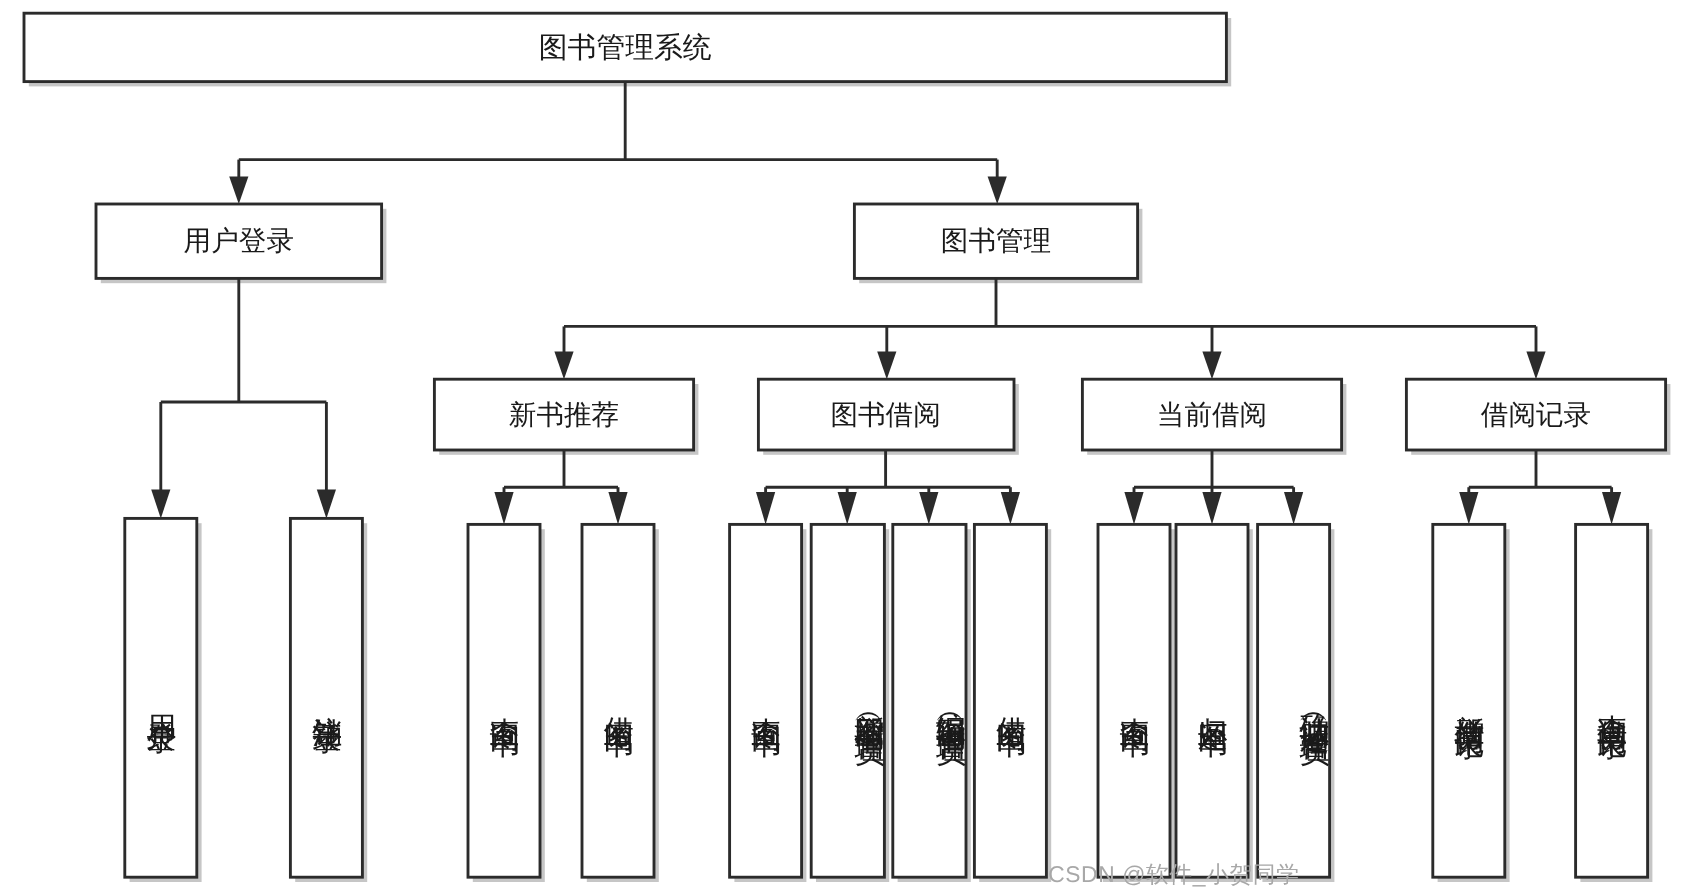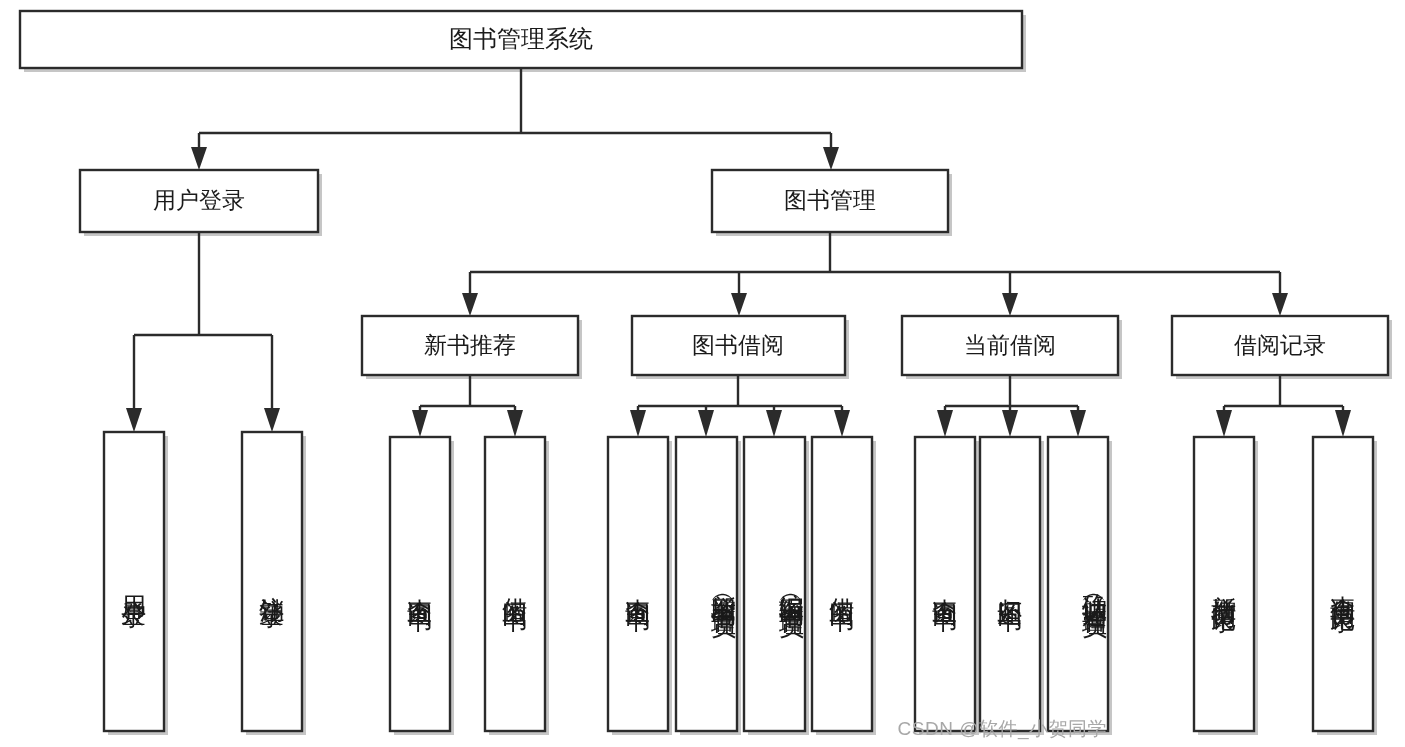--- a/index.html
+++ b/index.html
@@ -67,21 +67,21 @@
     font-family: "Liberation Sans", "DejaVu Sans", sans-serif;
     font-size: 25px;
     line-height: 1.05;
     letter-spacing: 3px;
     color: #1a1a1a;
     white-space: nowrap;
     text-align: center;
   }
   .watermark {
     position: absolute;
-    right: 4px;
+    right: 28px;
     bottom: 5px;
     font-family: "Liberation Sans", "DejaVu Sans", sans-serif;
     font-size: 19px;
     color: #a8a8a8;
     letter-spacing: 0.5px;
     white-space: nowrap;
   }
 </style>
 </head>
 <body>

